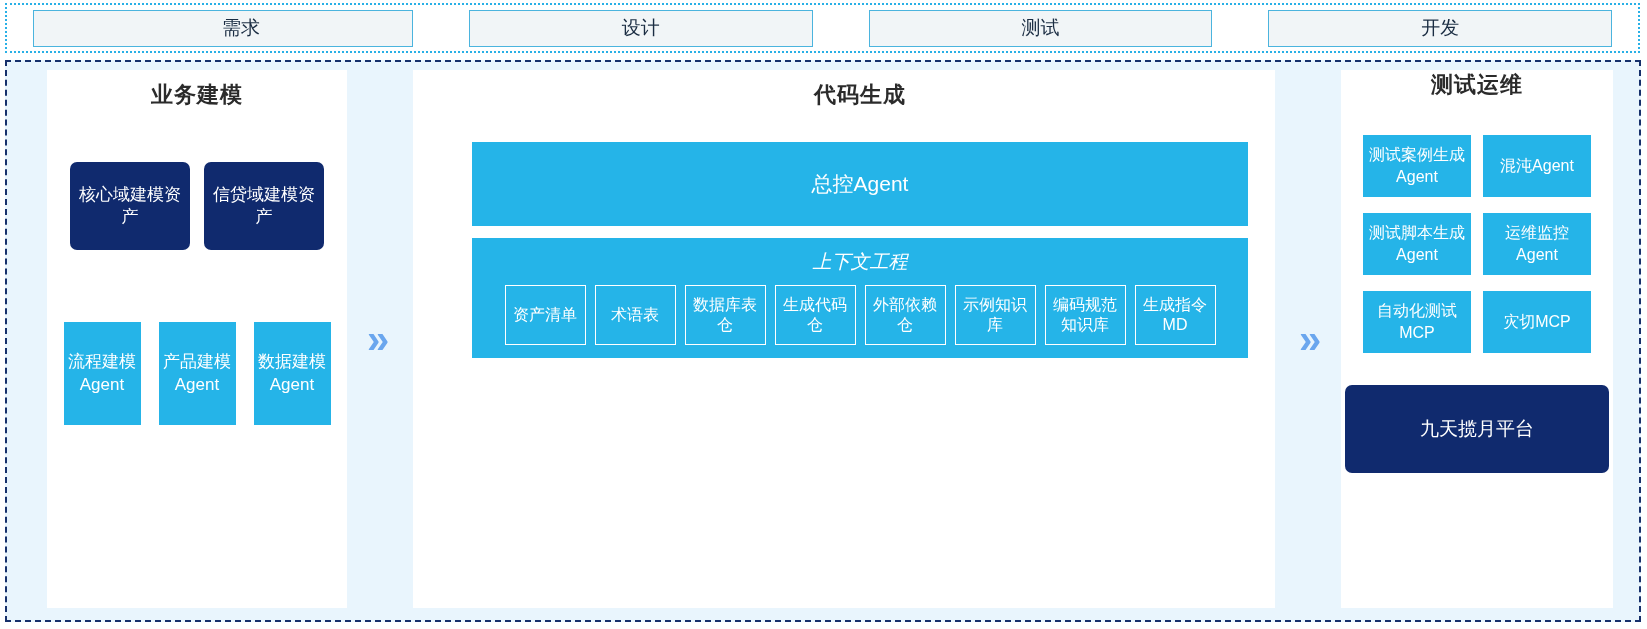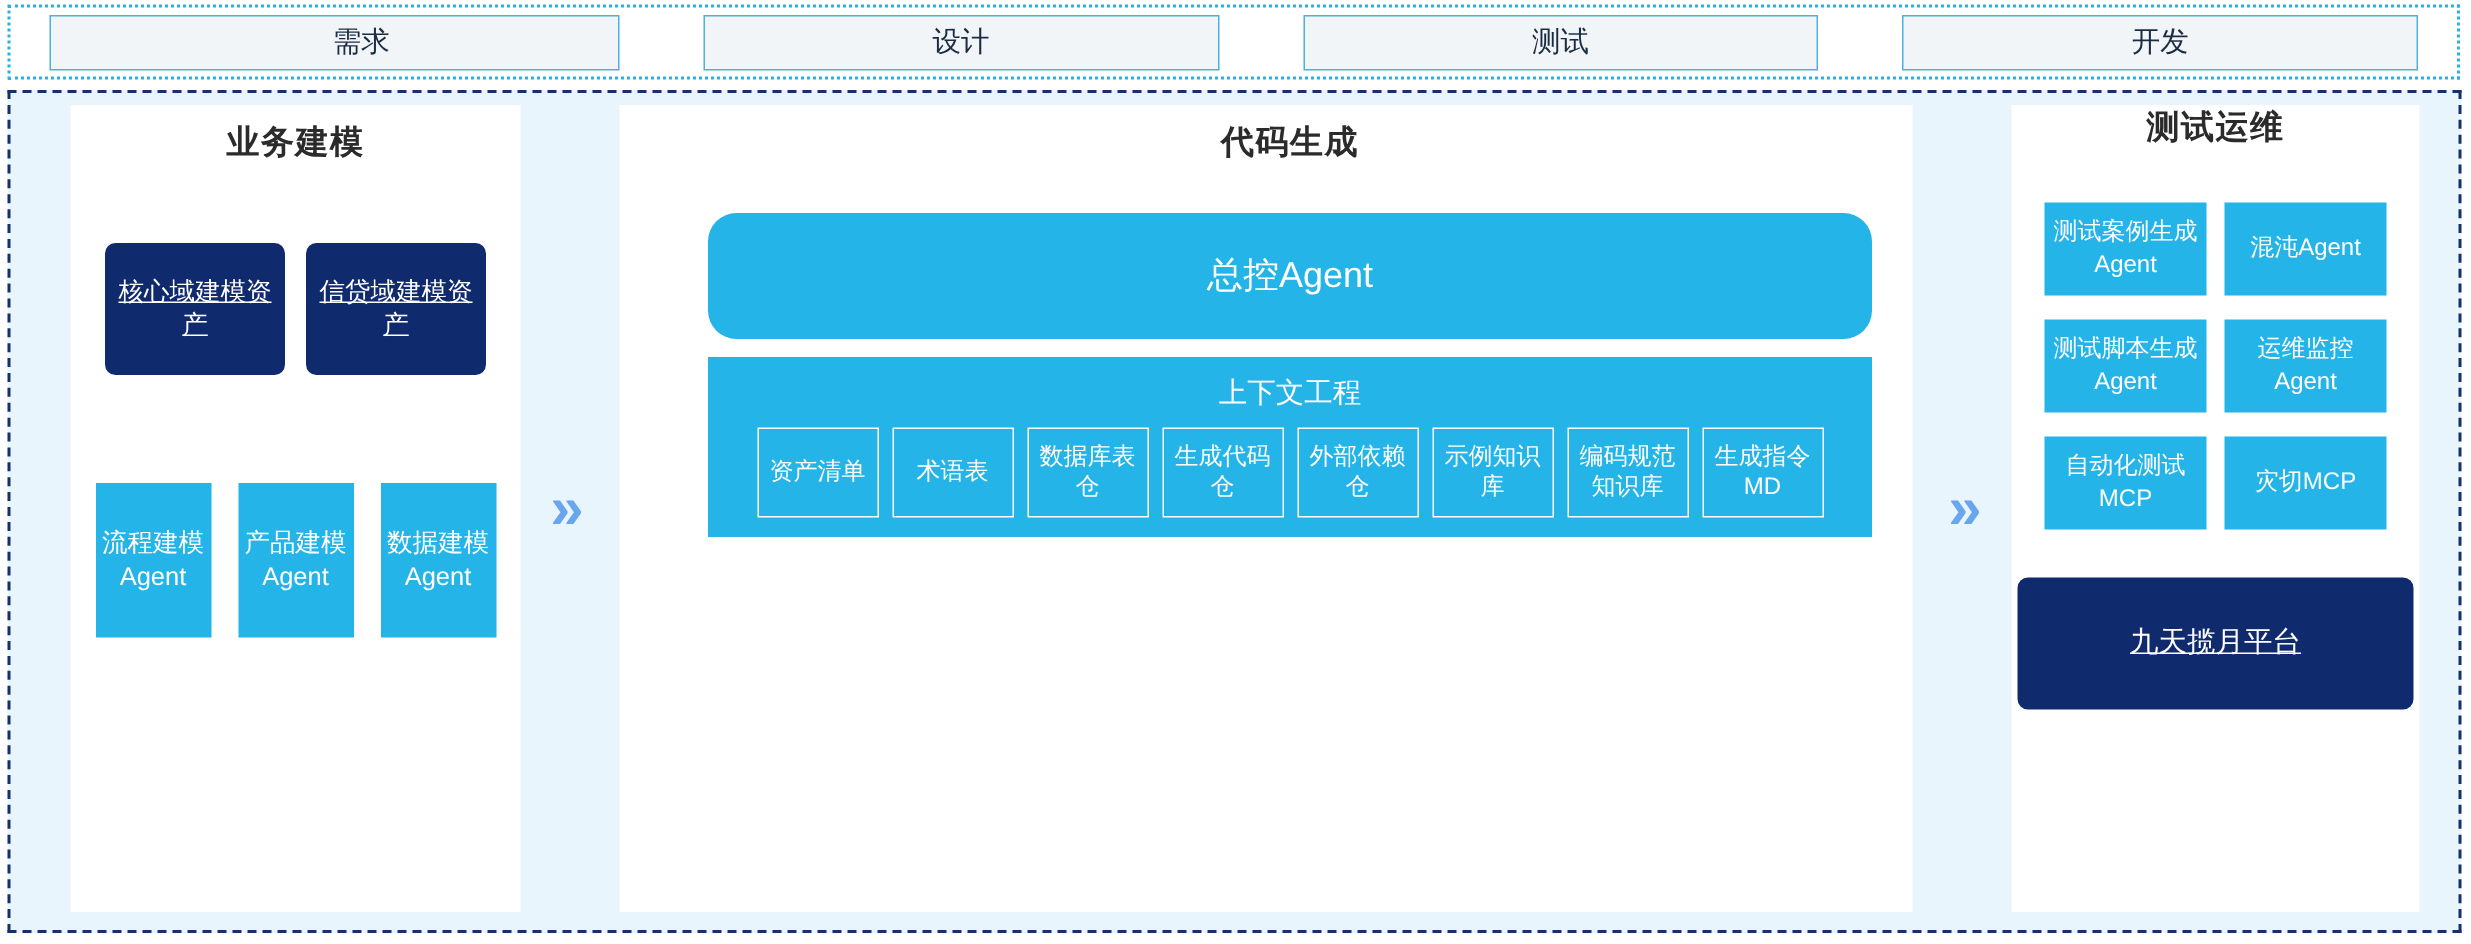--- a/index.html
+++ b/index.html
@@ -112,21 +112,20 @@
     color: #ffffff;
     border-radius: 7px;
     display: flex;
     align-items: center;
     justify-content: center;
     text-align: center;
     font-size: 17px;
     line-height: 1.3;
     box-sizing: border-box;
     padding: 4px;
-    text-decoration: underline;
   }
   .blue-box {
     background: #25b4e8;
     color: #ffffff;
     display: flex;
     align-items: center;
     justify-content: center;
     text-align: center;
     font-size: 17px;
     line-height: 1.35;
@@ -165,37 +164,37 @@
   #model-agent-row .blue-box {
     width: 77px;
     height: 103px;
   }
 
   
   #master-agent {
     width: 776px;
     height: 84px;
     margin-top: 32px;
-    font-size: 24px;
-    border-radius: 19px;
+    font-size: 21px;
   }
   #context-engineering {
     width: 776px;
     height: 120px;
     margin-top: 12px;
     background: #25b4e8;
     color: #ffffff;
     box-sizing: border-box;
     display: flex;
     flex-direction: column;
     align-items: center;
   }
   #context-title {
     font-size: 19px;
     margin-top: 11px;
+    font-style: italic;
   }
   #context-items {
     display: flex;
     gap: 9px;
     margin-top: 10px;
   }
   #context-items .outline-box {
     width: 81px;
     height: 60px;
   }

